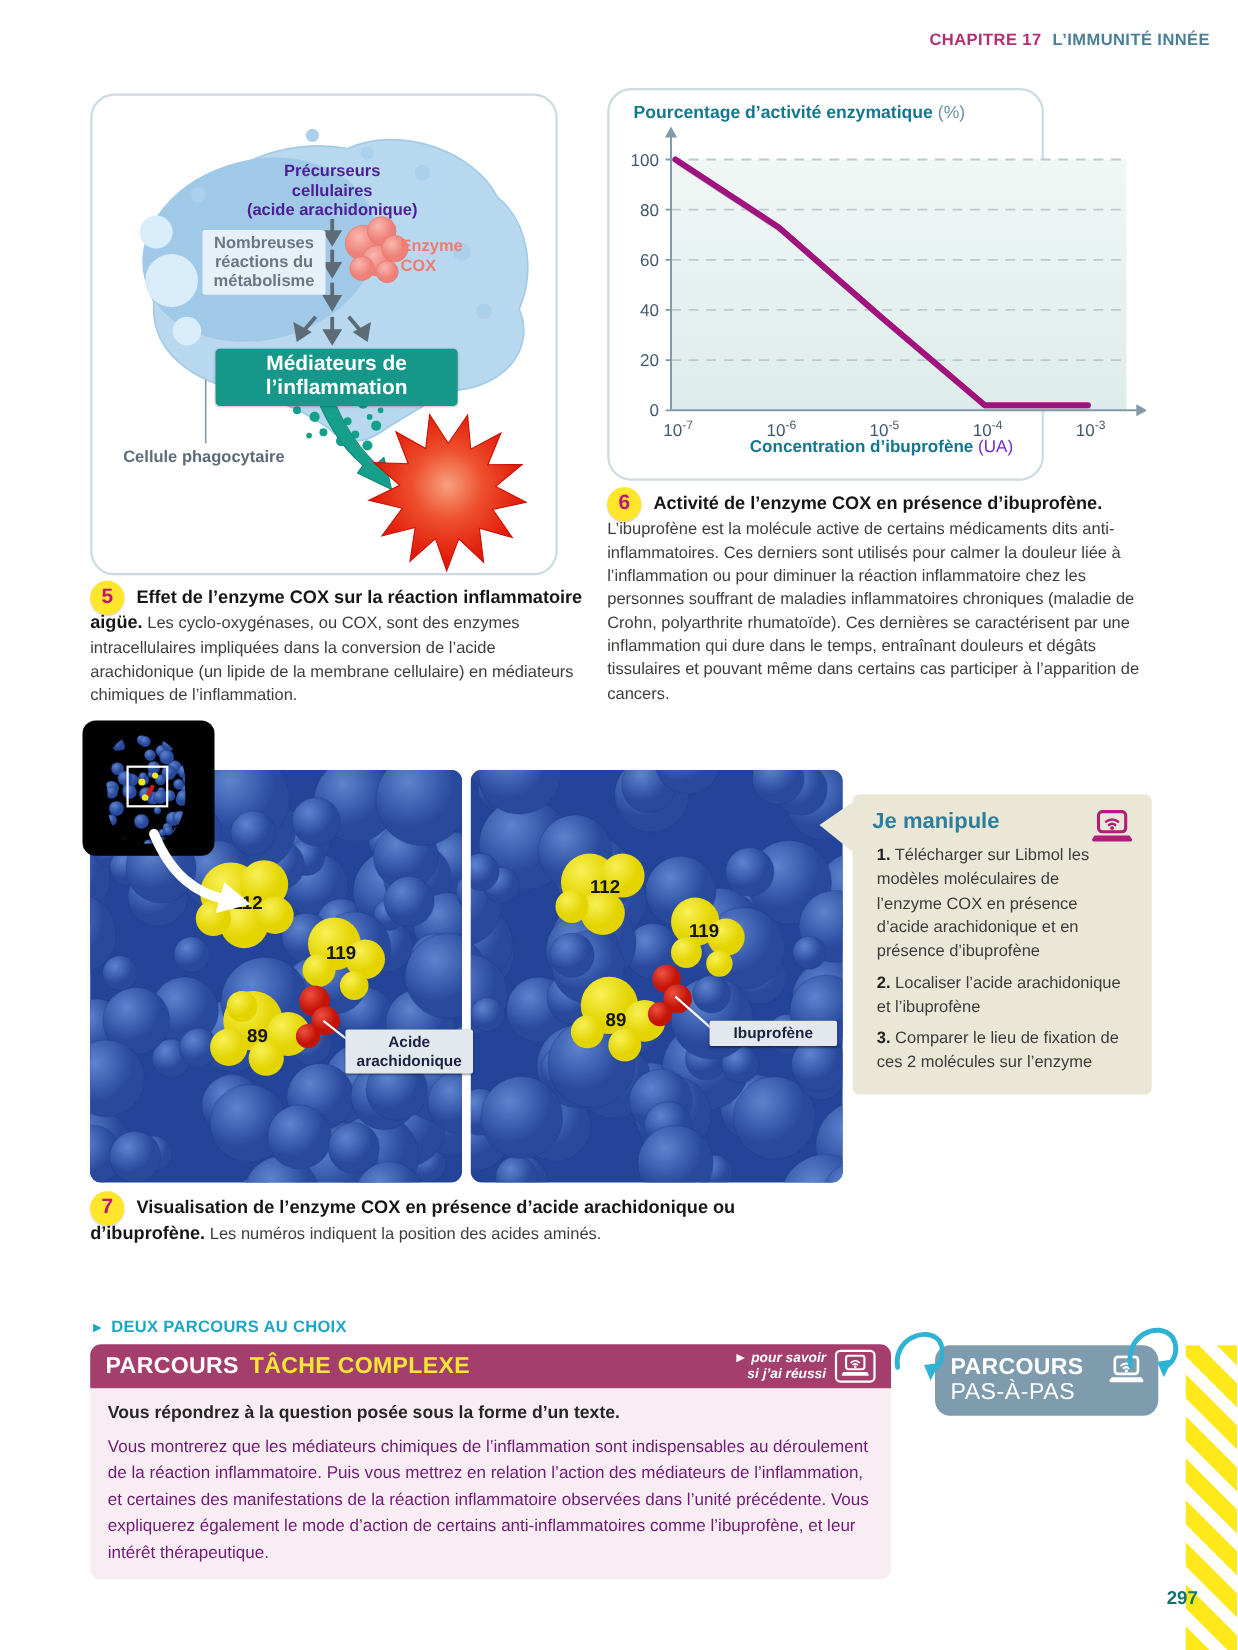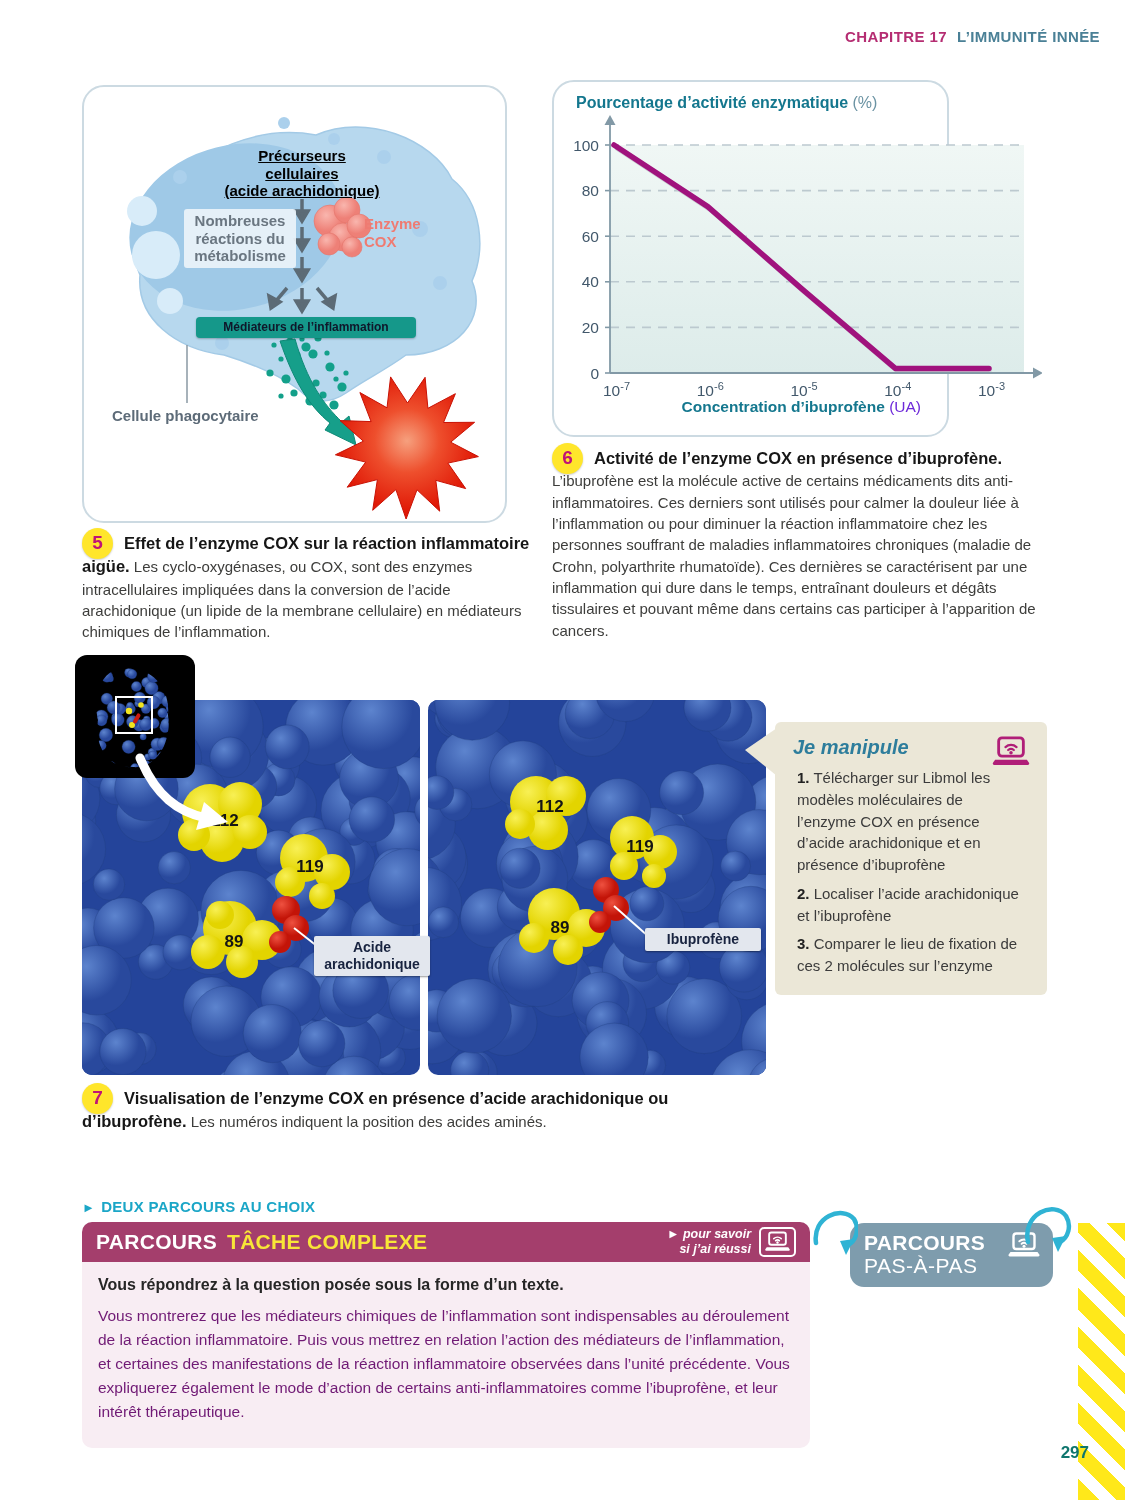--- a/index.html
+++ b/index.html
@@ -11,24 +11,24 @@
   .hdr{position:absolute;top:28px;right:25px;font-size:15px;letter-spacing:.4px;}
   .hdr .chap{color:#b52d72;font-weight:bold;margin-right:10px;}
   .hdr .chtit{color:#4a8096;font-weight:600;}
 
   
   .frame{position:absolute;background:#fff;border:2px solid #ccdae2;border-radius:22px;box-sizing:border-box;}
 
   
   #fig5-frame{left:82px;top:85px;width:425px;height:438px;overflow:hidden;}
   .cell-label{position:absolute;font-weight:bold;font-size:15px;line-height:1.18;text-align:center;}
-  .lbl-prec{left:118px;top:60px;width:200px;color:#000000;text-decoration:underline;}
+  .lbl-prec{left:118px;top:60px;width:200px;color:#4c1d95;}
   .lbl-react{left:100px;top:122px;width:112px;color:#6a7681;background:rgba(234,243,250,.92);padding:3px 0;border-radius:3px;}
   .lbl-enz{left:280px;top:128px;width:80px;color:#ef7b72;text-align:left;}
-  .lbl-med{left:112px;top:230px;width:220px;background:#15988a;color:#0f172a;border-radius:4px;padding:3px 0 4px;font-size:12px;box-shadow:0 1px 2px rgba(0,0,0,.25);}
+  .lbl-med{left:112px;top:230px;width:220px;background:#15988a;color:#ffffff;border-radius:4px;padding:3px 0 4px;font-size:19px;box-shadow:0 1px 2px rgba(0,0,0,.25);}
   .lbl-cell{left:28px;top:320px;width:160px;color:#5d6b78;text-align:left;}
   .lbl-burst{left:253px;top:336px;width:142px;color:#fff;font-size:14.5px;line-height:1.15;text-shadow:0 1px 1px rgba(120,0,0,.4);}
 
   
   .caption{position:absolute;font-size:15px;color:#3d3d3b;line-height:1.42;}
   .caption p{margin:0;text-indent:42px;}
   .caption b{font-size:16.5px;color:#161616;}
   .fig-num{position:absolute;left:0;top:-4px;width:31px;height:31px;border-radius:50%;
            background:#ffe62b;color:#c01377;font-weight:bold;font-size:19px;
            display:flex;align-items:center;justify-content:center;box-shadow:0 1px 2px rgba(0,0,0,.2);}
@@ -53,38 +53,38 @@
   .mol-tag{position:absolute;z-index:5;background:#e3e7ee;color:#18233f;font-weight:bold;font-size:14px;
            text-align:center;line-height:1.2;padding:3px 6px;border-radius:2px;box-shadow:0 1px 2px rgba(0,0,0,.4);}
   #tag-aa{left:314px;top:936px;width:104px;}
   #tag-ibu{left:645px;top:928px;width:104px;}
 
   
   #jm{left:775px;top:722px;width:272px;box-sizing:border-box;background:#ebe7d7;border-radius:6px;
       padding:14px 18px 18px;z-index:6;}
   .jm-notch{position:absolute;left:-30px;top:6px;width:0;height:0;border-top:22px solid transparent;
             border-bottom:26px solid transparent;border-right:32px solid #ebe7d7;}
-  #jm h3{margin:0 0 8px;font-size:20px;font-style:italic;color:#2d7d9c;}
+  #jm h3{margin:0 0 8px;font-size:20px;color:#2d7d9c;}
   #jm p{margin:7px 4px 0;font-size:15px;color:#3b3b3b;line-height:1.45;}
   #jm .n{font-weight:bold;color:#222;}
   #jm .ic{position:absolute;right:16px;top:14px;width:40px;height:32px;}
 
   
   #sect-label{left:82px;top:1198px;color:#1ba6c7;font-weight:bold;font-size:15px;letter-spacing:.3px;}
   #sect-label .tri{font-size:13px;margin-right:6px;}
   #pc{left:82px;top:1222px;width:728px;}
   #pc-bar{position:relative;height:40px;background:#a43e6c;border-radius:10px 10px 0 0;
           display:flex;align-items:center;padding:0 14px;box-sizing:border-box;}
   #pc-bar .brand{color:#fff;font-weight:800;font-size:21px;margin-right:10px;letter-spacing:.3px;}
   #pc-bar .name{color:#f8e637;font-weight:bold;font-size:21px;letter-spacing:.3px;}
   #pc-bar .sp{flex:1;}
   #pc-bar .know{color:#fff;font-style:italic;font-weight:bold;font-size:12.5px;text-align:right;line-height:1.2;margin-right:8px;}
   #pc-bar .icbox{width:37px;height:30px;border:2px solid #fff;border-radius:5px;display:flex;align-items:center;justify-content:center;box-sizing:border-box;}
   #pc-bar .icbox .laptop{width:27px;height:22px;display:block;}
-  #pc-body{background:#f8edf3;border-radius:0 0 10px 10px;padding:14px 16px 24px;box-sizing:border-box;}
+  #pc-body{background:#f8edf3;border-radius:0 0 10px 10px;padding:14px 16px 12px;box-sizing:border-box;}
   #pc-body .lead{margin:0 0 10px;font-weight:bold;font-size:16px;color:#262626;}
   #pc-body .txt{margin:0;font-size:15.5px;color:#701a75;line-height:1.55;}
 
   #pap{left:850px;top:1223px;width:203px;height:64px;background:#7e9cad;border-radius:14px;
        box-sizing:border-box;padding:8px 14px;color:#fff;}
   #pap .brand{font-weight:800;font-size:21px;letter-spacing:.3px;line-height:1.1;}
   #pap .name{font-weight:400;font-size:21px;letter-spacing:.5px;line-height:1.15;}
   #pap .ic{position:absolute;right:12px;top:9px;width:34px;height:27px;}
 
   .swoosh{position:absolute;z-index:2;}

